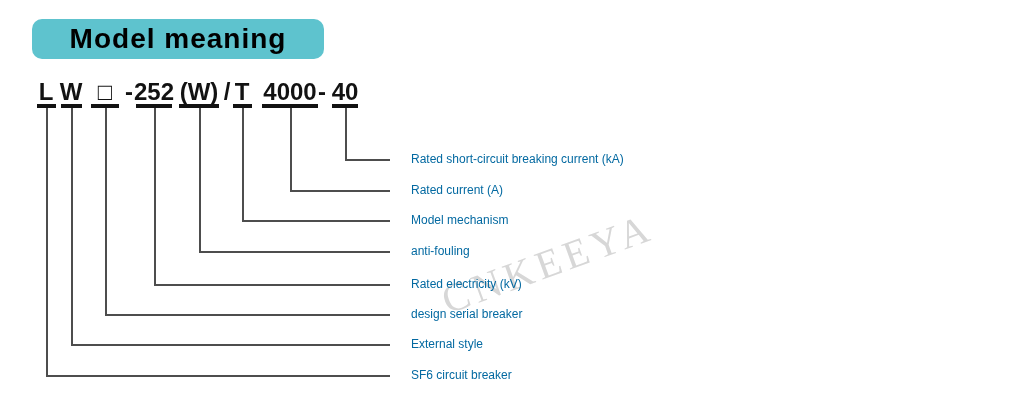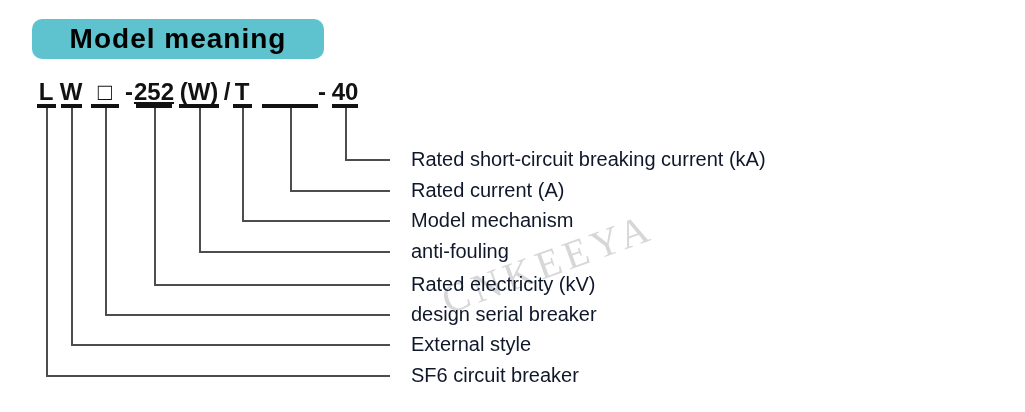--- a/index.html
+++ b/index.html
@@ -60,23 +60,23 @@
     width: 1.5px;
     background: var(--line-color, #4d4d4d);
   }
   .h-line {
     position: absolute;
     height: 1.5px;
     background: var(--line-color, #4d4d4d);
   }
   .diagram-label {
     position: absolute;
-    font-size: 20px;
+    font-size: 12px;
     line-height: 28px;
-    color: #0f172a;
+    color: #0369a1;
     white-space: nowrap;
   }
   .watermark {
     position: absolute;
     left: 425px;
     top: 240px;
     width: 245px;
     text-align: center;
     font-family: "Liberation Serif", serif;
     font-size: 40px;
@@ -97,27 +97,28 @@
   <div class="watermark" style="color: rgb(215, 215, 215); transform: rotate(-20deg);">CNKEEYA</div>
 
   <div class="code-row">
       <span class="code-token" style="left: 6px;">L</span>
       <div class="code-bar" style="left: 36.5px; width: 19px;"></div>
       <span class="code-token" style="left: 31px;">W</span>
       <div class="code-bar" style="left: 60.5px; width: 21px;"></div>
       <span class="code-token" style="left: 65px;">□</span>
       <div class="code-bar" style="left: 91px; width: 28px;"></div>
       <span class="code-token" style="left: 89px;">-</span>
-      <span class="code-token" style="left: 114px; text-decoration: underline;">252</span>
+      <span class="code-token" style="left: 114px;">252</span>
       <div class="code-bar" style="left: 136px; width: 36px;"></div>
       <span class="code-token" style="left: 159px;">(W)</span>
       <div class="code-bar" style="left: 179px; width: 40px;"></div>
       <span class="code-token" style="left: 187px;">/</span>
       <span class="code-token" style="left: 202px;">T</span>
       <div class="code-bar" style="left: 232.5px; width: 19px;"></div>
+      <span class="code-token" style="left: 250px;">4000</span>
       <div class="code-bar" style="left: 262px; width: 56px;"></div>
       <span class="code-token" style="left: 282px;">-</span>
       <span class="code-token" style="left: 305px;">40</span>
       <div class="code-bar" style="left: 332px; width: 26px;"></div>
     </div>
 
   <div class="diagram">
       <div class="v-line" style="left: 345px; top: 108px; height: 51px;"></div>
       <div class="h-line" style="left: 345px; top: 159px; width: 45px;"></div>
       <div class="diagram-label" style="left: 411px; top: 145px;">Rated short-circuit breaking current (kA)</div>

